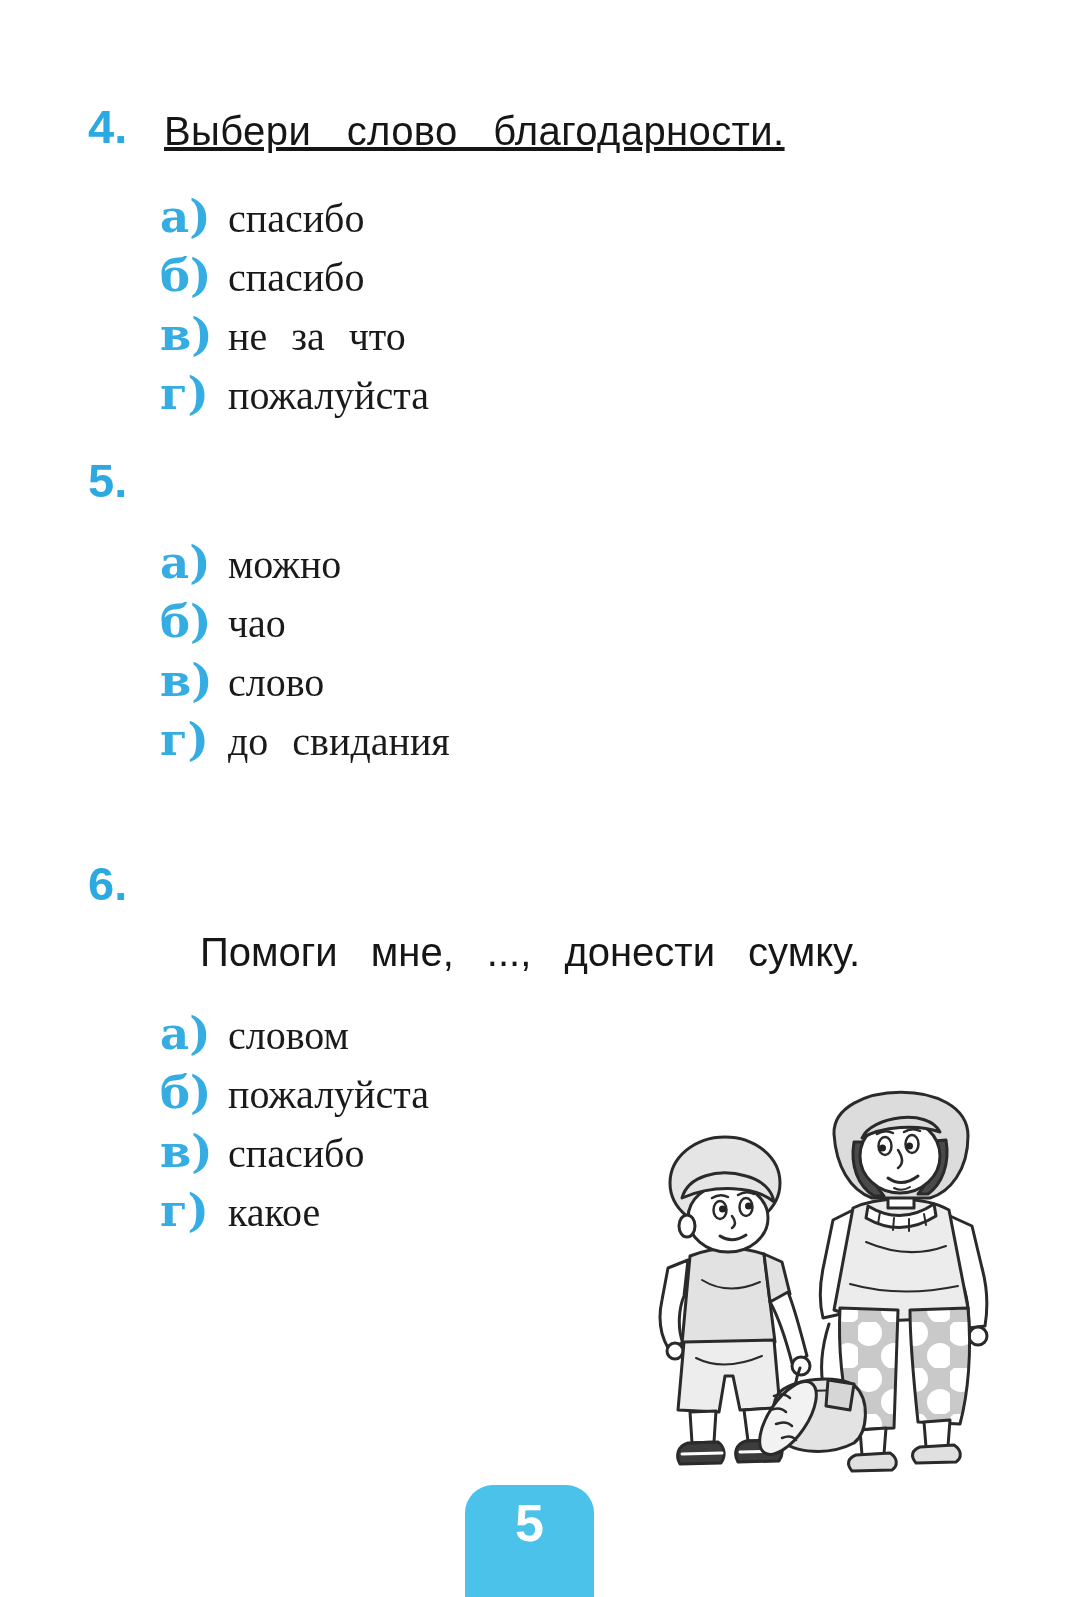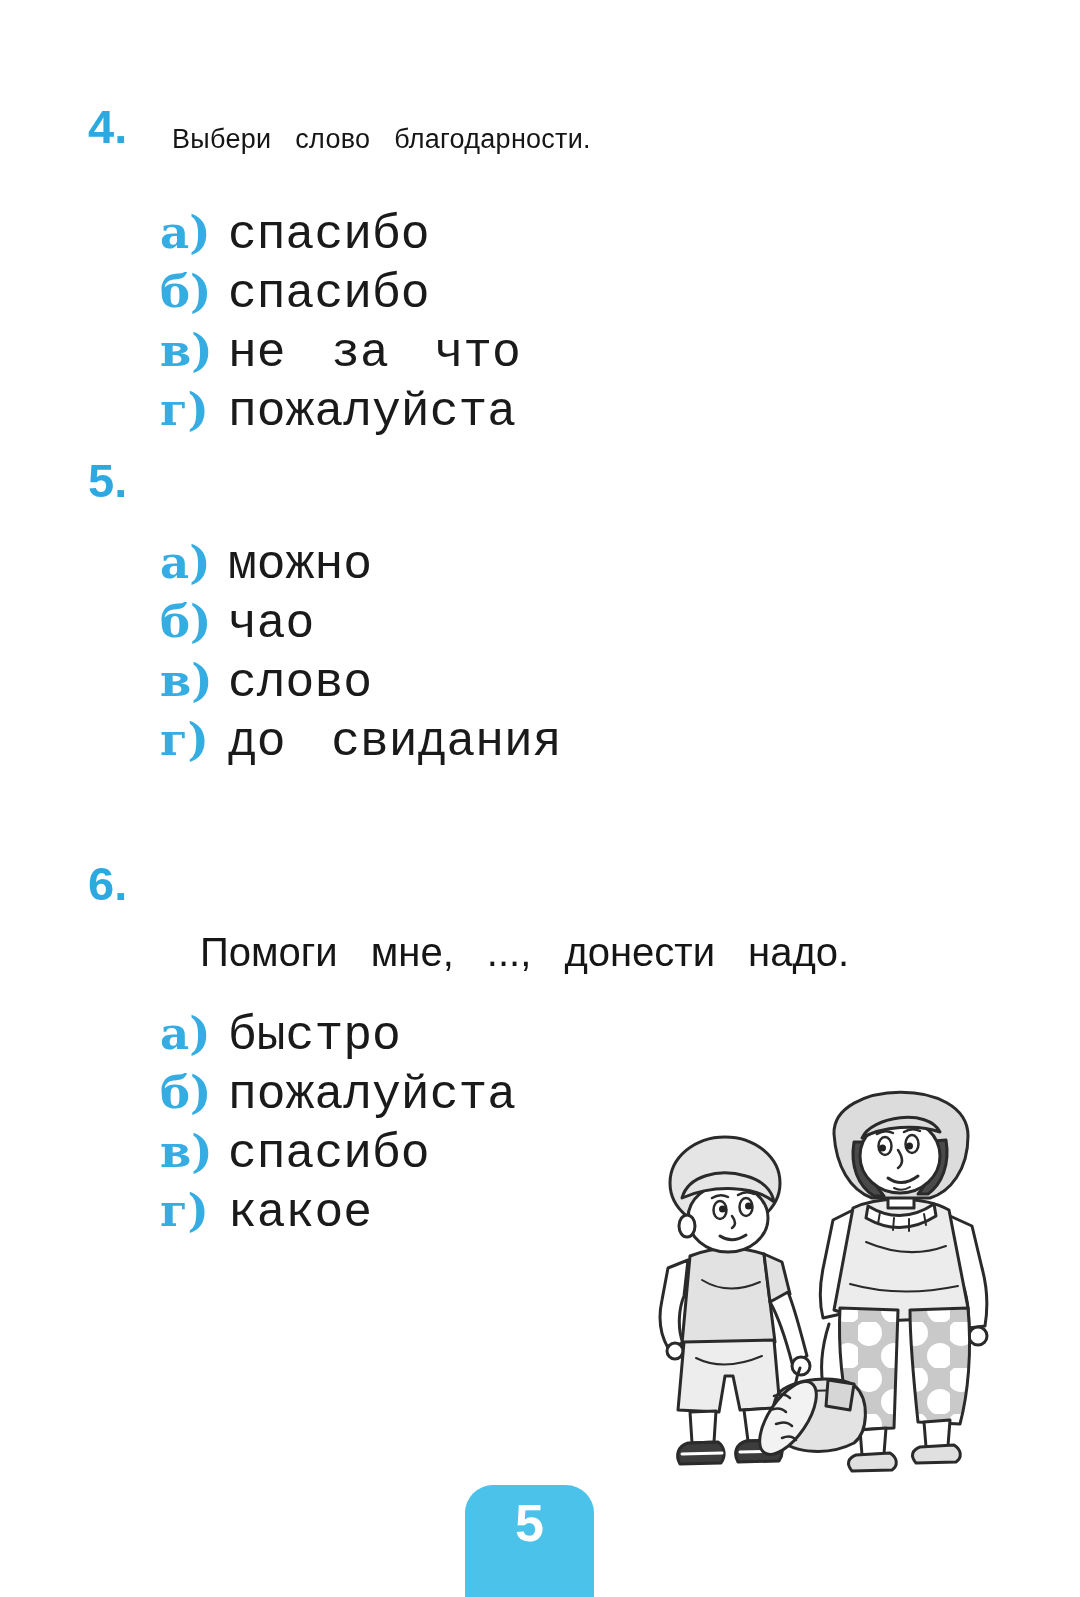--- a/index.html
+++ b/index.html
@@ -18,47 +18,48 @@
 
   .q-head { display:flex; align-items:flex-start; padding-left:88px; }
   .q-num {
     flex:0 0 72px;
     color:#2BA9E0;
     font-weight:bold;
     font-size:47px;
     line-height:62px;
   }
   .q-text {
-    margin:12px;
-    font-size:27px;
+    margin:4px;
+    font-size:40px;
     line-height:62px;
     letter-spacing:0.01em;
     word-spacing:0.6em;
     white-space:pre-wrap;
     max-width:880px;
+    text-decoration:underline;
   }
   .q-example {
     margin:6px 0 0 200px;
     font-size:40px;
     line-height:62px;
     word-spacing:0.55em;
     white-space:pre-wrap;
   }
   .options { margin:24px 0 0 160px; padding:0; list-style:none; }
   .opt { display:flex; align-items:baseline; height:59px; }
   .opt-letter {
     flex:0 0 68px;
     font-family:"DejaVu Serif", serif;
     font-weight:bold;
     font-size:45px;
     color:#35ADE2;
   }
   .opt-text {
-    font-family:Liberation Mono, monospace;
-    font-size:48px;
+    font-family:Liberation Serif, serif;
+    font-size:40px;
     color:#1a1a1a;
     word-spacing:0.35em;
     white-space:pre;
   }
   .footer-box {
     position:absolute;
     left:465px; top:1485px;
     width:129px; height:160px;
     background:#4BC2EA;
     border-radius:28px;
@@ -130,25 +131,25 @@
         <span class="opt-letter">г)</span>
         <span class="opt-text">до свидания</span>
       </li>
     </ul>
   </section>
 
   <section class="question" id="q6">
     <div class="q-head">
       <span class="q-num">6.</span>
     </div>
-    <p class="q-example">Помоги мне, ..., донести надо.</p>
+    <p class="q-example">Помоги мне, ..., донести сумку.</p>
     <ul class="options">
       <li class="opt">
         <span class="opt-letter">а)</span>
-        <span class="opt-text">быстро</span>
+        <span class="opt-text">словом</span>
       </li>
       <li class="opt">
         <span class="opt-letter">б)</span>
         <span class="opt-text">пожалуйста</span>
       </li>
       <li class="opt">
         <span class="opt-letter">в)</span>
         <span class="opt-text">спасибо</span>
       </li>
       <li class="opt">

